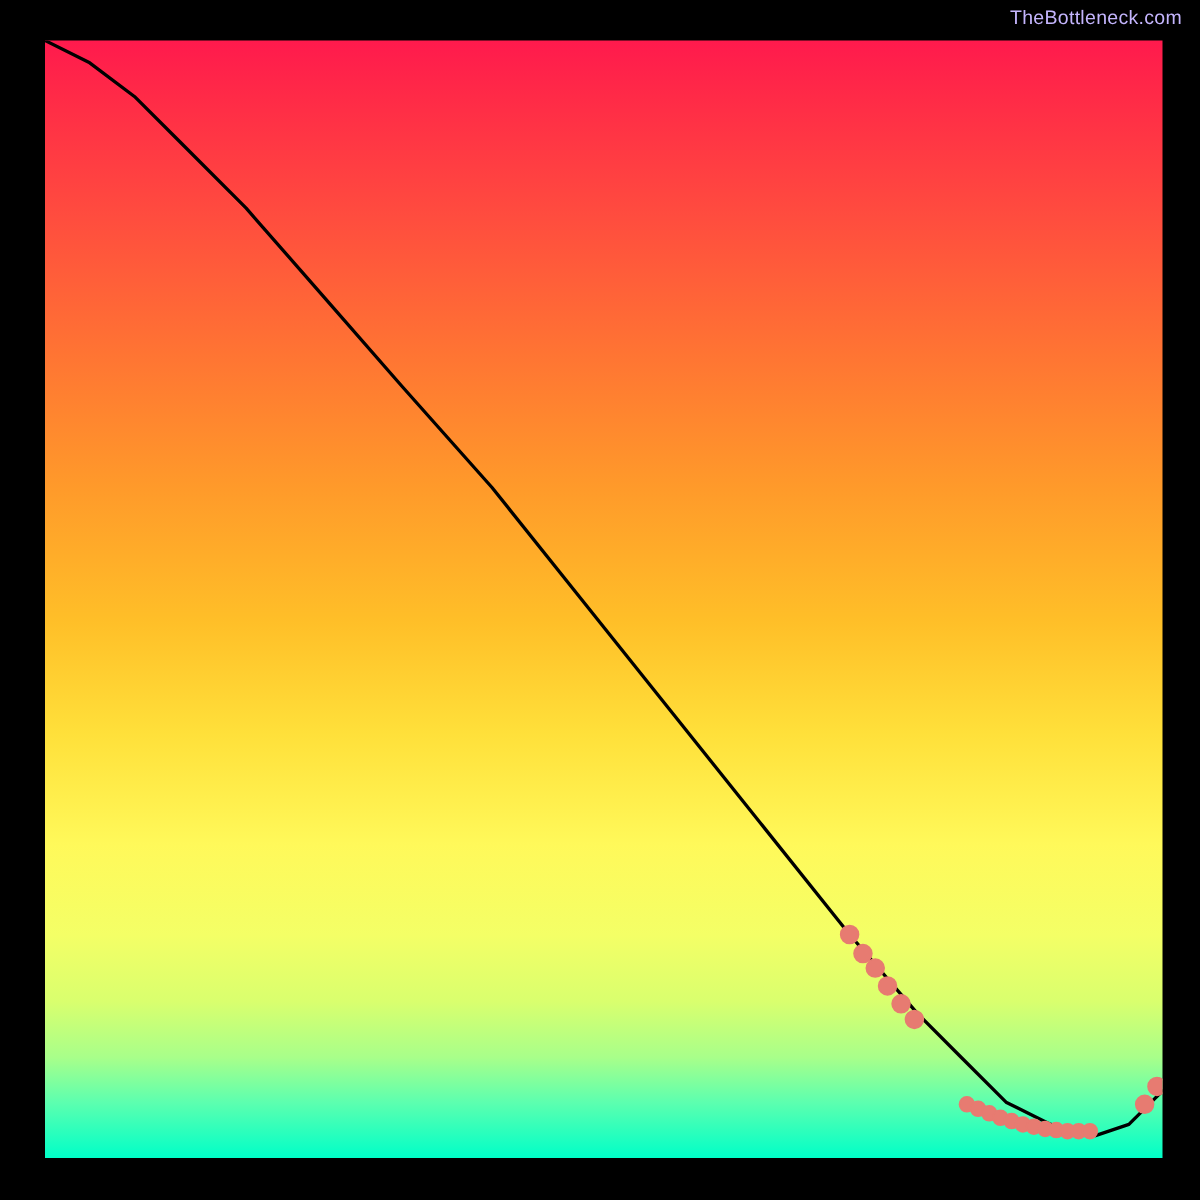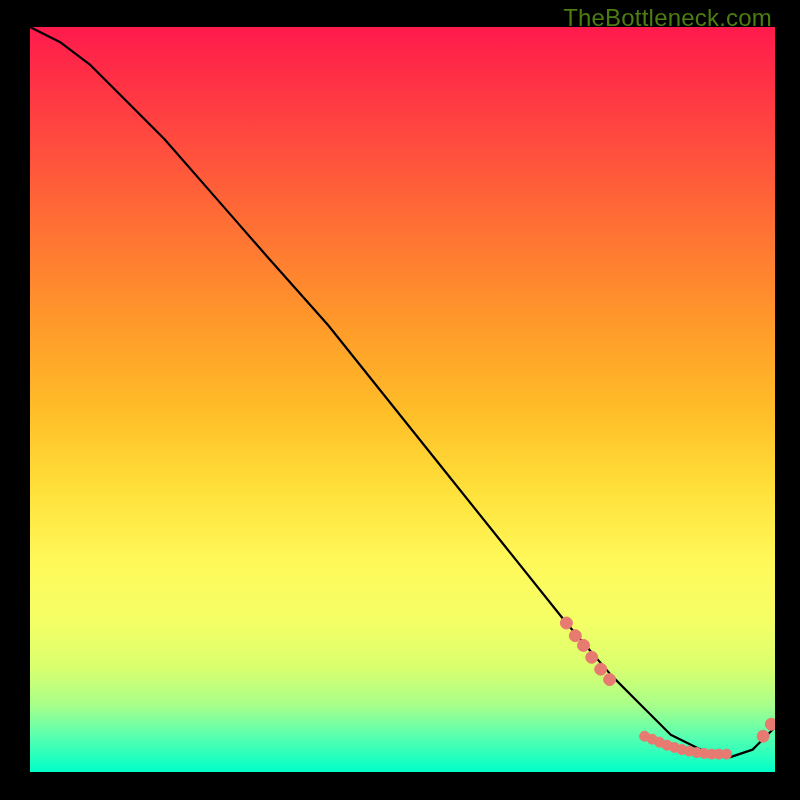--- a/index.html
+++ b/index.html
@@ -12,23 +12,23 @@
     overflow: hidden;
   }
   .wrap {
     position: relative;
     width: 800px;
     height: 800px;
   }
   .watermark {
     position: absolute;
     top: 4px;
-    right: 28px;
-    color: #4d7c0f;
-    font-size: 24px;
+    right: 12px;
+    color: #c4b5fd;
+    font-size: 13px;
     letter-spacing: 0.2px;
     z-index: 5;
   }
   .plot {
     position: absolute;
     left: 30px;
     top: 27px;
     width: 745px;
     height: 745px;
     

